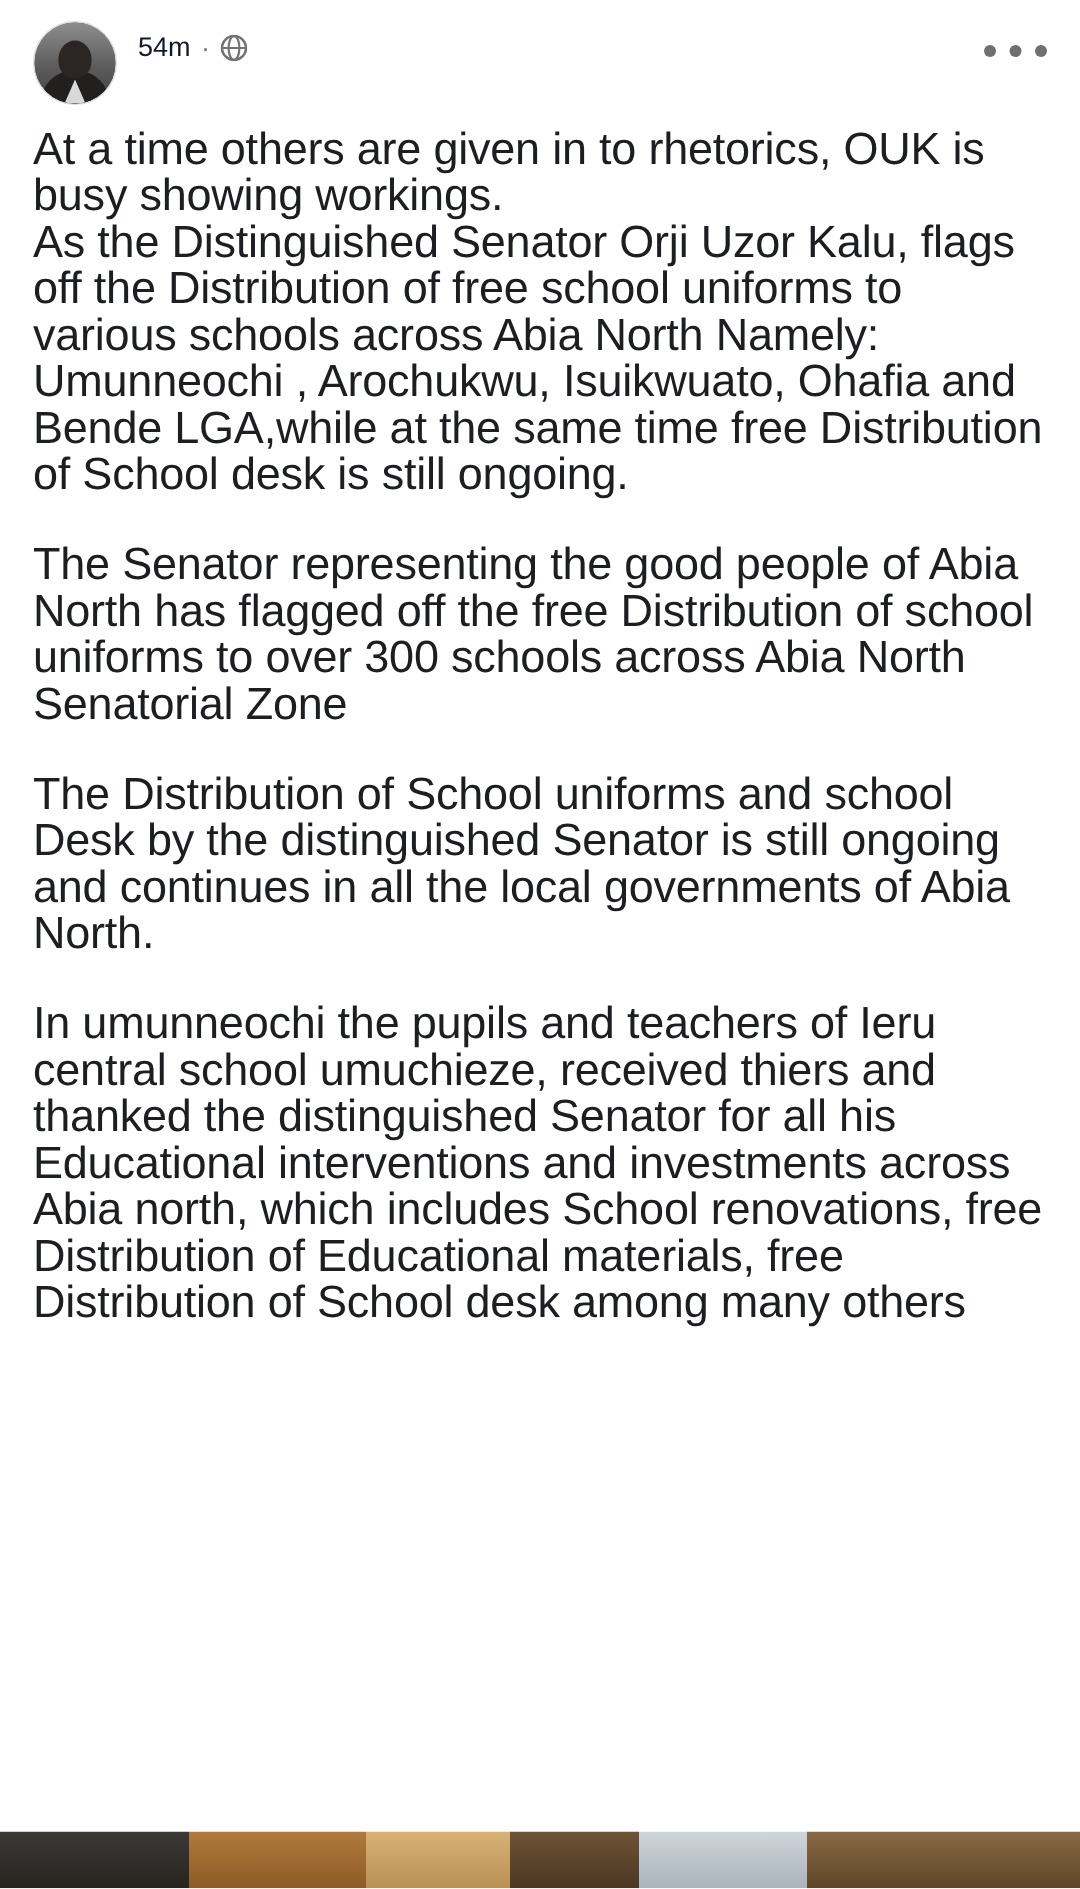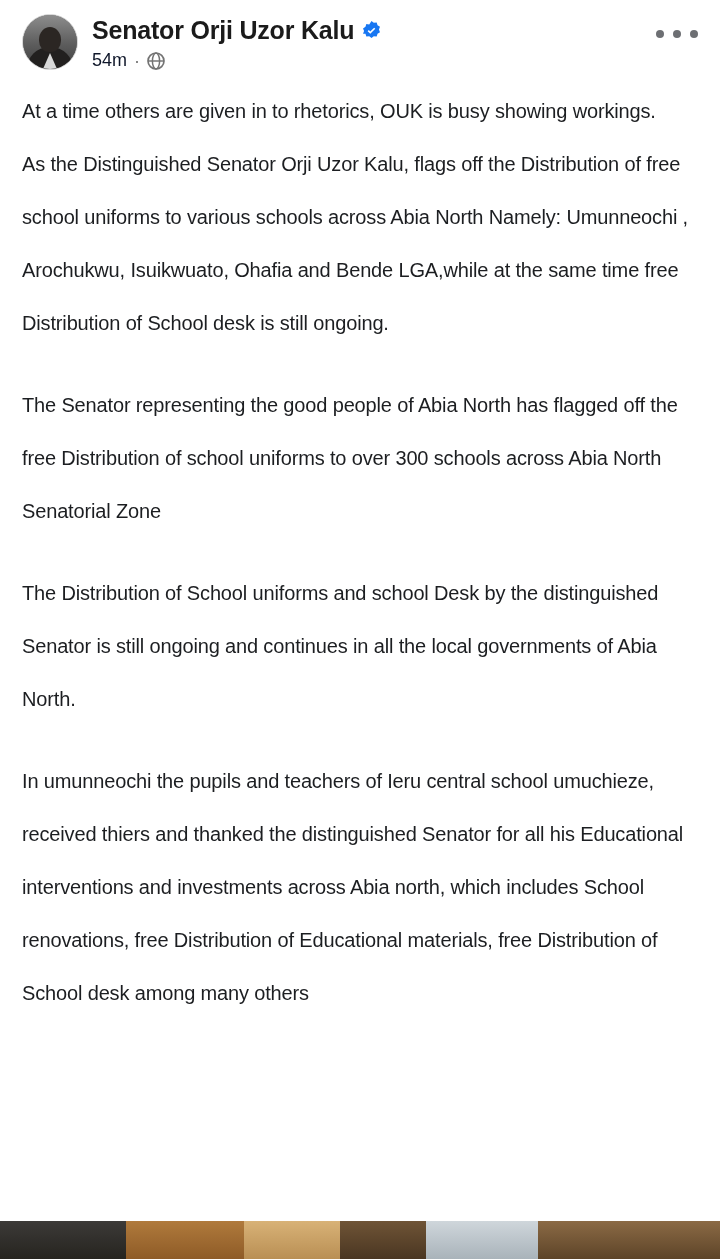--- a/index.html
+++ b/index.html
@@ -138,22 +138,22 @@
     display: block;
     width: 8px;
     height: 8px;
     border-radius: 50%;
     background: #6d6f73;
   }
 
   
   .post-body {
     padding: 10px 18px 0 22px;
-    font-size: 20px;
-    line-height: 53px;
+    font-size: 30px;
+    line-height: 31px;
     color: #1c1e21;
     letter-spacing: -0.15px;
     word-wrap: break-word;
   }
   .post-body p {
     margin: 0;
   }
   .post-body p + p {
     margin-top: 29px;
   }
@@ -184,27 +184,20 @@
   <div class="post-header">
 
     <div class="avatar">
       <span class="bg"></span>
       <span class="body"></span>
       <span class="collar"></span>
       <span class="head"></span>
     </div>
 
     <div class="header-text">
-      <div class="name-row">
-        <span class="page-name">Senator Orji Uzor Kalu</span>
-        <svg class="verified" viewBox="0 0 24 24">
-          <path fill="#1877F2" d="M12 1.2l2.6 2.0 3.3-.3 1.0 3.1 2.8 1.8-1.2 3.1 1.2 3.1-2.8 1.8-1.0 3.1-3.3-.3-2.6 2.0-2.6-2.0-3.3.3-1.0-3.1L2.3 15.8 3.5 12.7 2.3 9.6l2.8-1.8 1.0-3.1 3.3.3z"></path>
-          <path fill="#ffffff" d="M10.6 15.8l-3.0-3.0 1.3-1.3 1.7 1.7 4.4-4.4 1.3 1.3z"></path>
-        </svg>
-      </div>
       <div class="meta-row">
         <span class="timestamp">54m</span>
         <span class="dot-sep">·</span>
         <svg class="globe" viewBox="0 0 16 16">
           <circle cx="8" cy="8" r="7.1" fill="none" stroke="#737373" stroke-width="1.5"></circle>
           <ellipse cx="8" cy="8" rx="3.2" ry="7.1" fill="none" stroke="#737373" stroke-width="1.3"></ellipse>
           <line x1="1" y1="8" x2="15" y2="8" stroke="#737373" stroke-width="1.3"></line>
         </svg>
       </div>
     </div>

